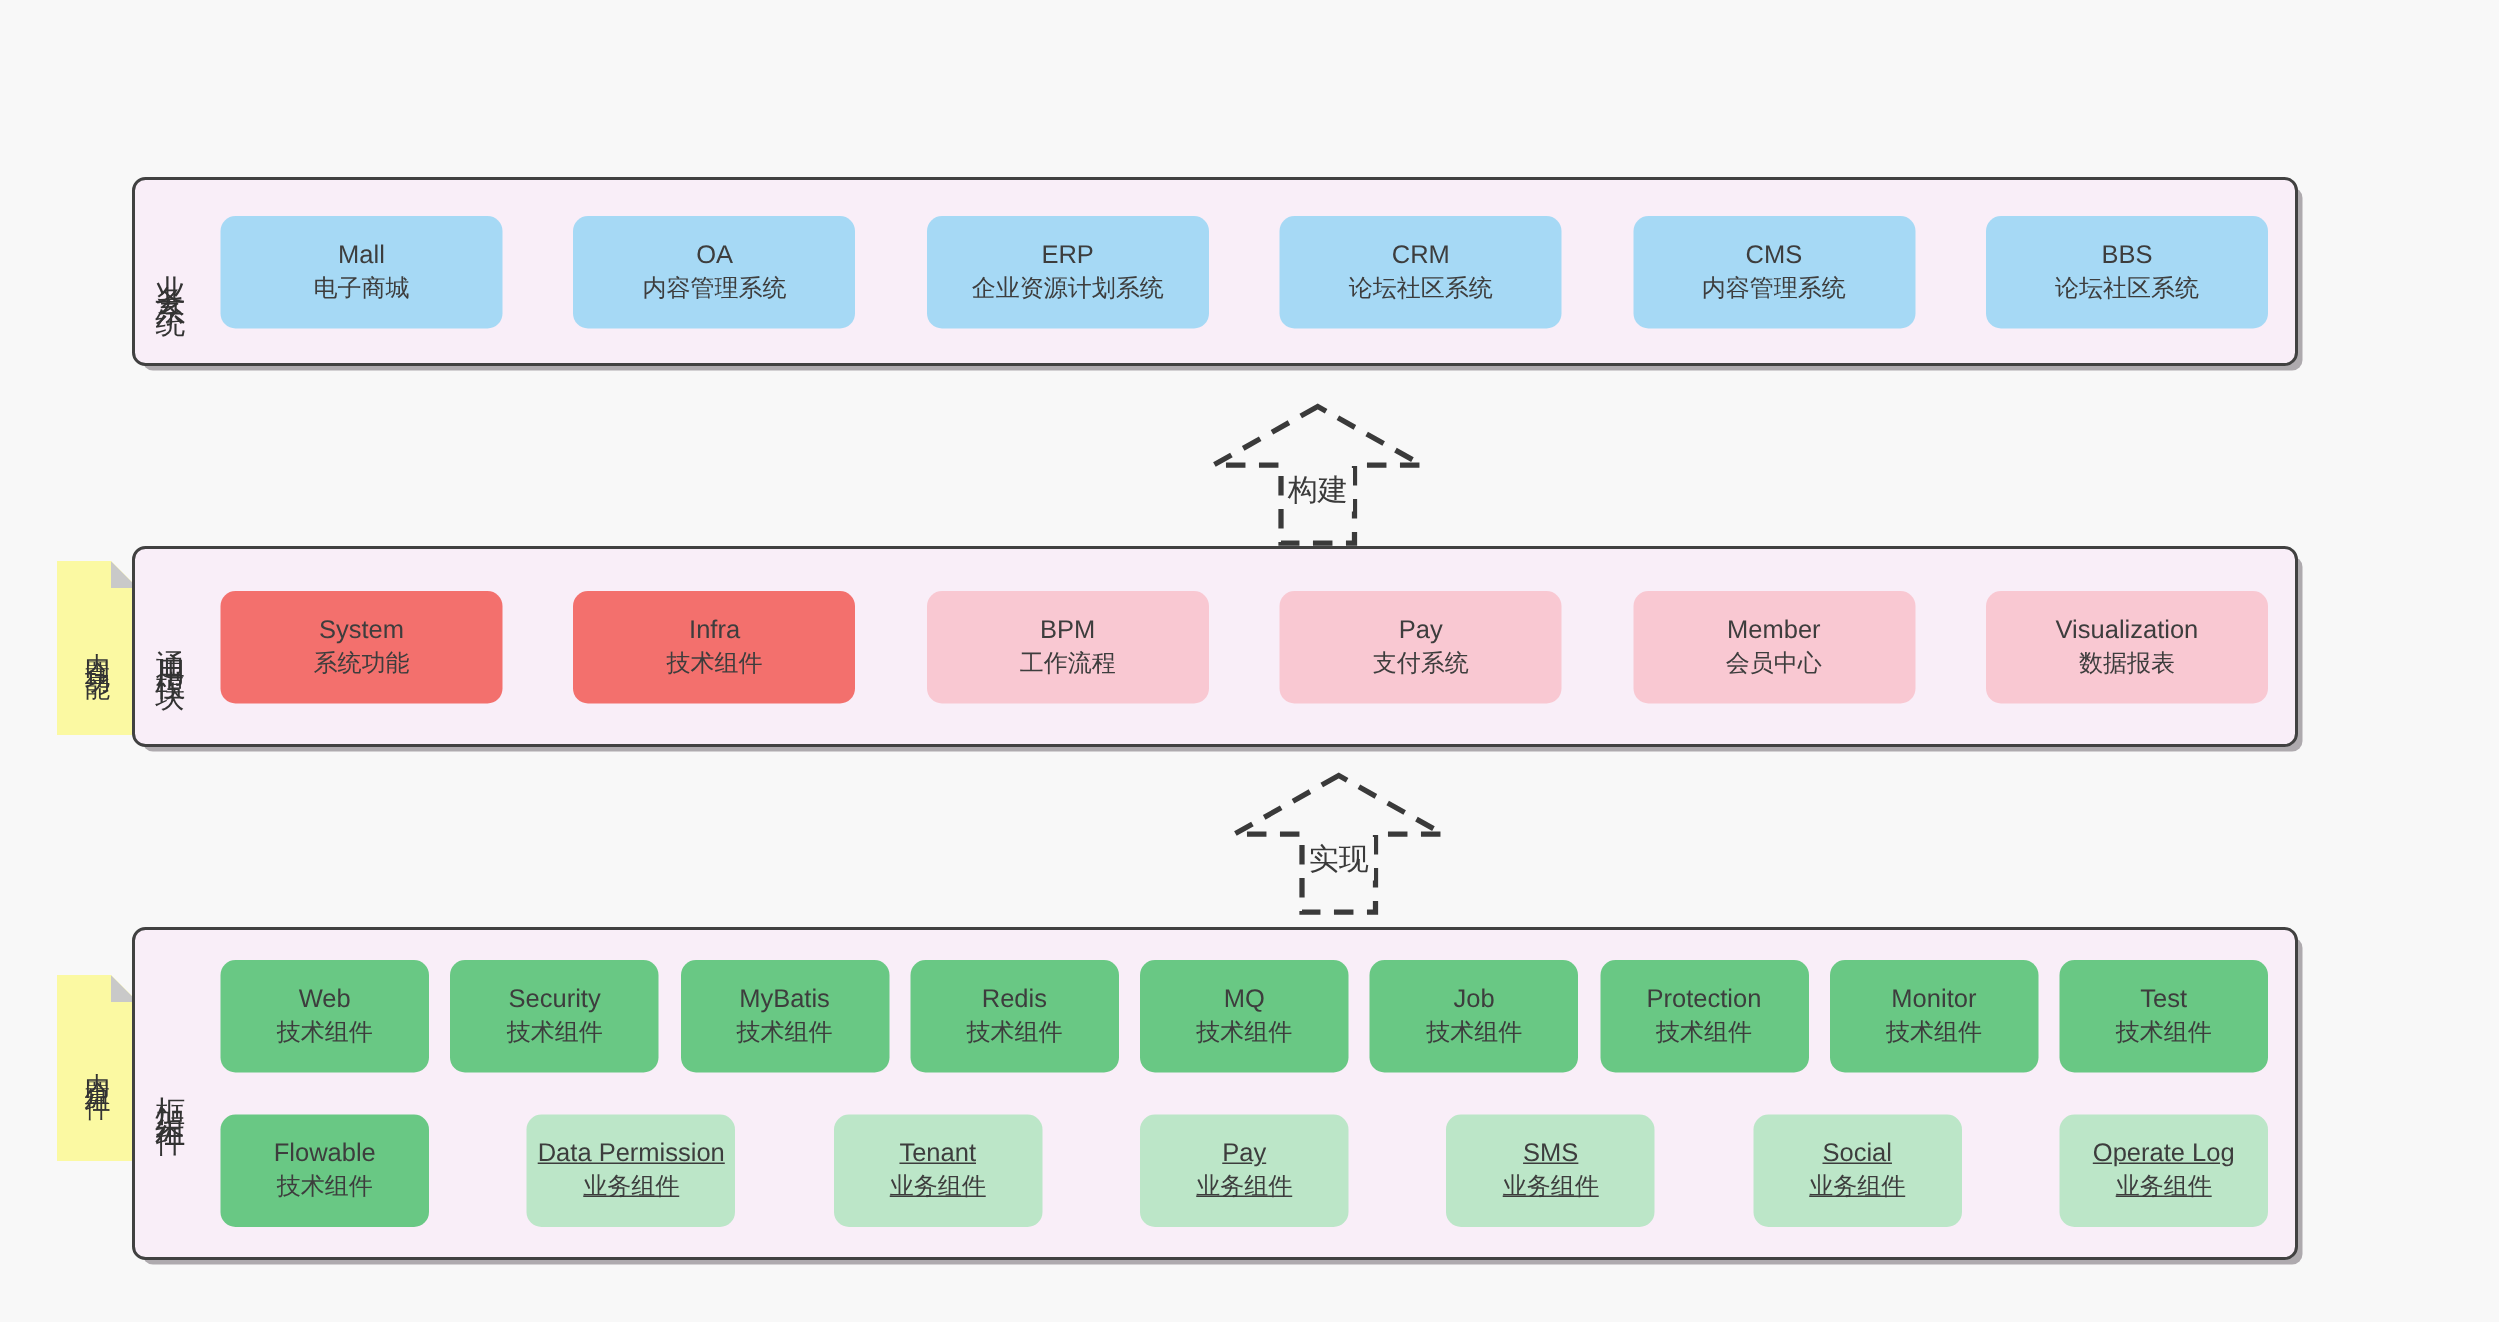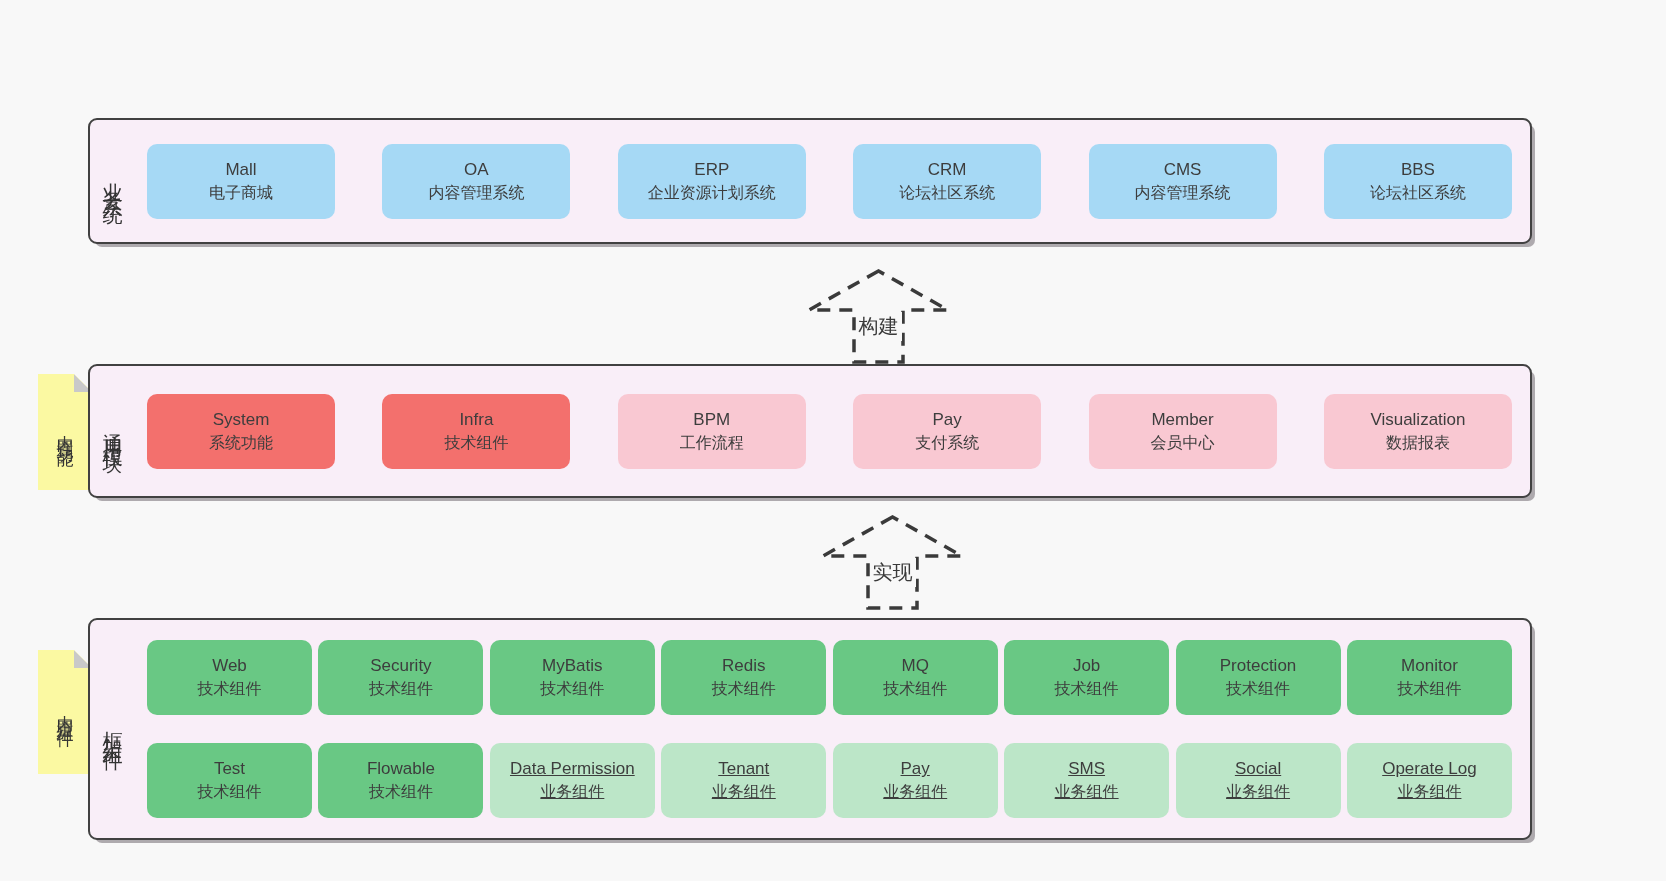--- a/index.html
+++ b/index.html
@@ -41,21 +41,21 @@
   .boxes-grid{
     position:absolute;left:57px;width:1365px;top:20px;
     display:flex;flex-wrap:wrap;justify-content:space-between;
   }
   .boxes-grid .box{margin-bottom:28px;}
   .box{
     width:188px;height:75px;border-radius:10px;
     display:flex;flex-direction:column;justify-content:center;align-items:center;
     text-align:center;line-height:1.35;
   }
-  .box-sm{width:165px;}
+  .box-sm{width:139px;}
   .box-name{font-size:17px;}
   .box-desc{font-size:16px;text-align:right;}
   .blue{background:var(--box_blue);}
   .red{background:var(--box_red);}
   .pink{background:var(--box_pink);}
   .green{background:var(--box_green);}
   .lightgreen{background:var(--box_light_green);text-decoration:underline;}
   .tab{
     position:absolute;left:38px;width:54px;
     background:var(--tab_yellow);

